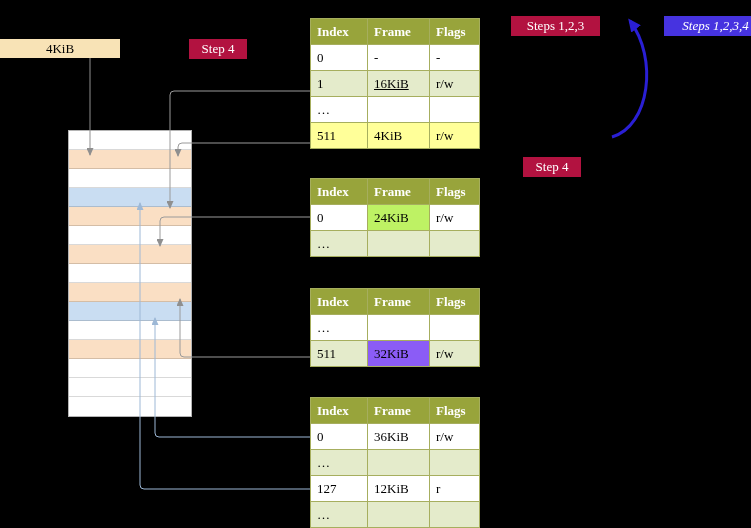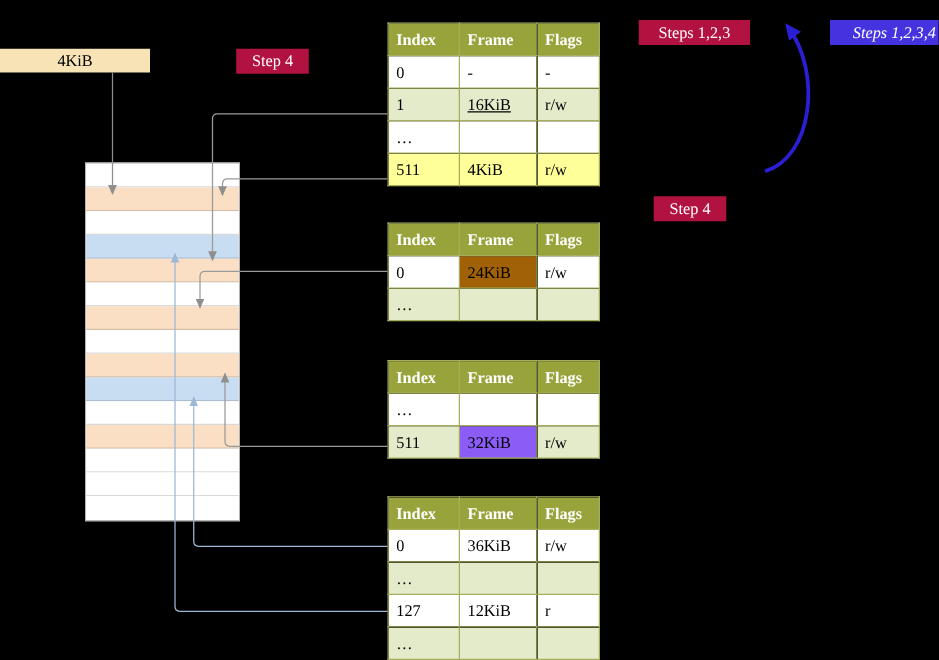--- a/index.html
+++ b/index.html
@@ -116,21 +116,21 @@
     <thead>
         <tr>
           <th>Index</th>
           <th>Frame</th>
           <th>Flags</th>
         </tr>
       </thead>
       <tbody>
         <tr>
           <td style="background: rgb(255, 255, 255);">0</td>
-          <td style="background: #a16207;">24KiB</td>
+          <td style="background: #bef264;">24KiB</td>
           <td style="background: rgb(255, 255, 255);">r/w</td>
         </tr>
         <tr>
           <td style="background: rgb(228, 235, 203);">…</td>
           <td style="background: rgb(228, 235, 203);"></td>
           <td style="background: rgb(228, 235, 203);"></td>
         </tr>
       </tbody>
   </table>
   <table class="pt" style="left:310px; top:288px;">

